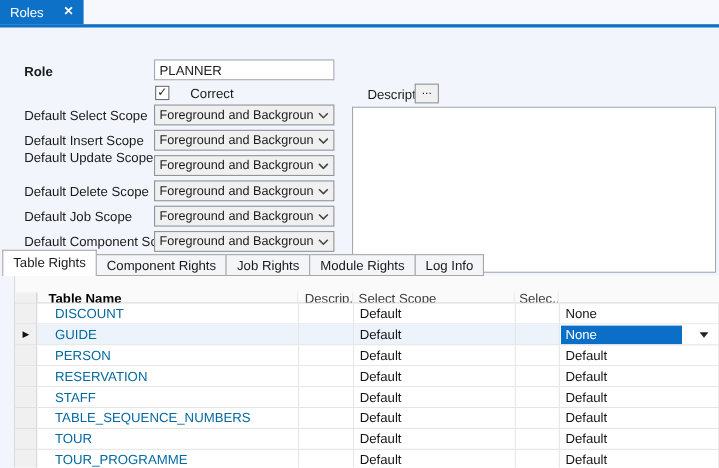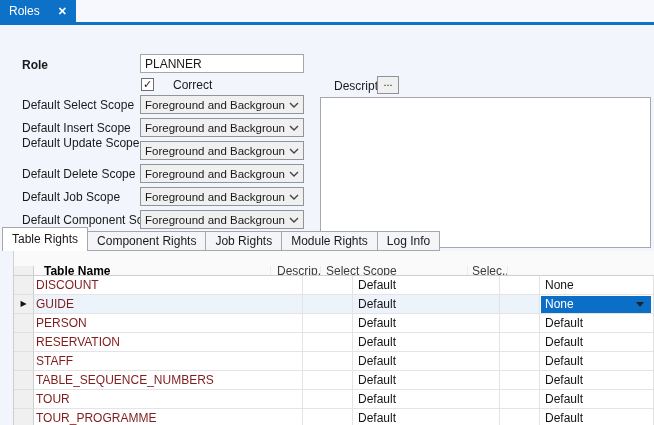--- a/index.html
+++ b/index.html
@@ -75,21 +75,21 @@
   .gh.gutter { width:20px; background:#f0f0f0; border-right:1px solid #cfcfcf; }
   .gh.c-name { width:237px; font-weight:bold; color:#000; padding-left:10px; }
   .gh.c-desc { width:50px; padding-left:6px; }
   .gh.c-select { width:147px; padding-left:5px; }
   .gh.c-sel2 { width:40px; padding-left:4px; }
   .gh.c-insert { flex:1; padding-left:5px; }
 
   .grid-row { display:flex; height:19px; }
   .gc { display:flex; align-items:center; background:#fff; border-right:1px solid #e4e4e4; border-bottom:1px solid #e4e4e4; white-space:nowrap; overflow:hidden; }
   .gc.gutter { width:20px; background:#f0f0f0; border-right:1px solid #cfcfcf; border-bottom:1px solid #e0e0e0; justify-content:center; }
-  .gc.c-name { width:269px; padding-left:2px; color:#7f1d1d; }
+  .gc.c-name { width:238px; padding-left:16px; color:#0369a1; }
   .gc.c-desc { width:50px; }
   .gc.c-select { width:147px; padding-left:5px; color:#141414; }
   .gc.c-sel2 { width:40px; }
   .gc.c-insert { flex:1; padding-left:5px; color:#141414; }
   .grid-row.selected .gc:not(.gutter):not(.editing) { background:#edf3fb; }
   .row-marker { font-size:8px; color:#111; line-height:1; }
 
   .gc.editing { padding:0; position:relative; background:#fff; }
   .editor-sel {
     margin-left:1px; width:110px; height:17px; line-height:17px;

